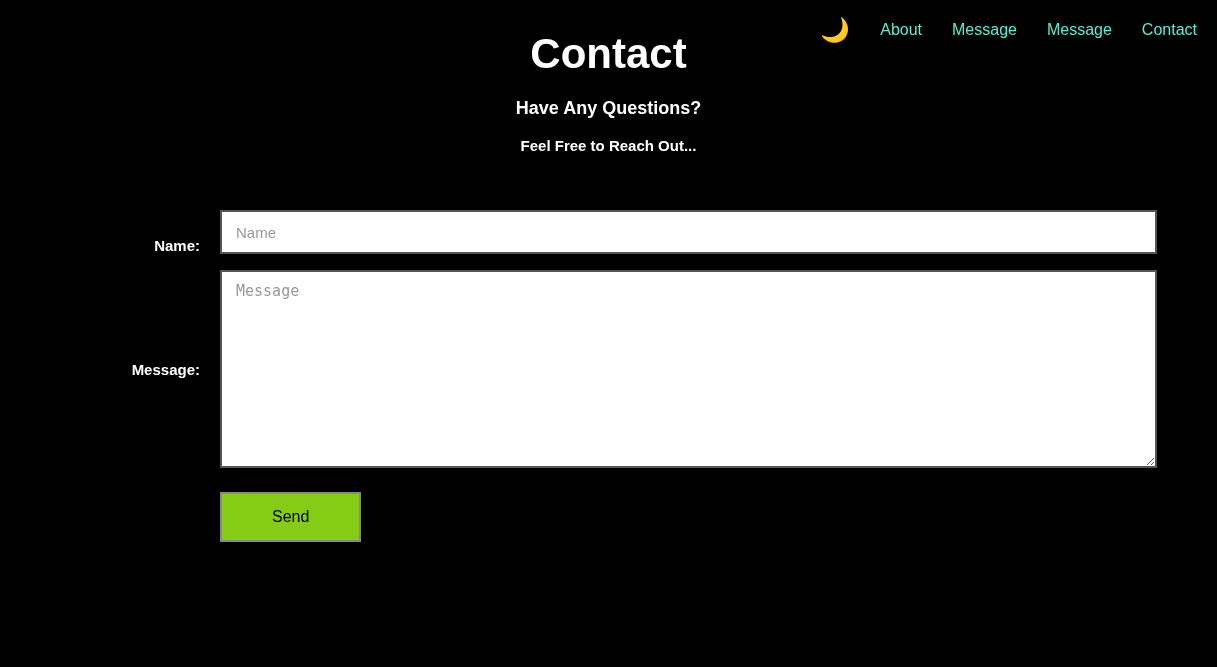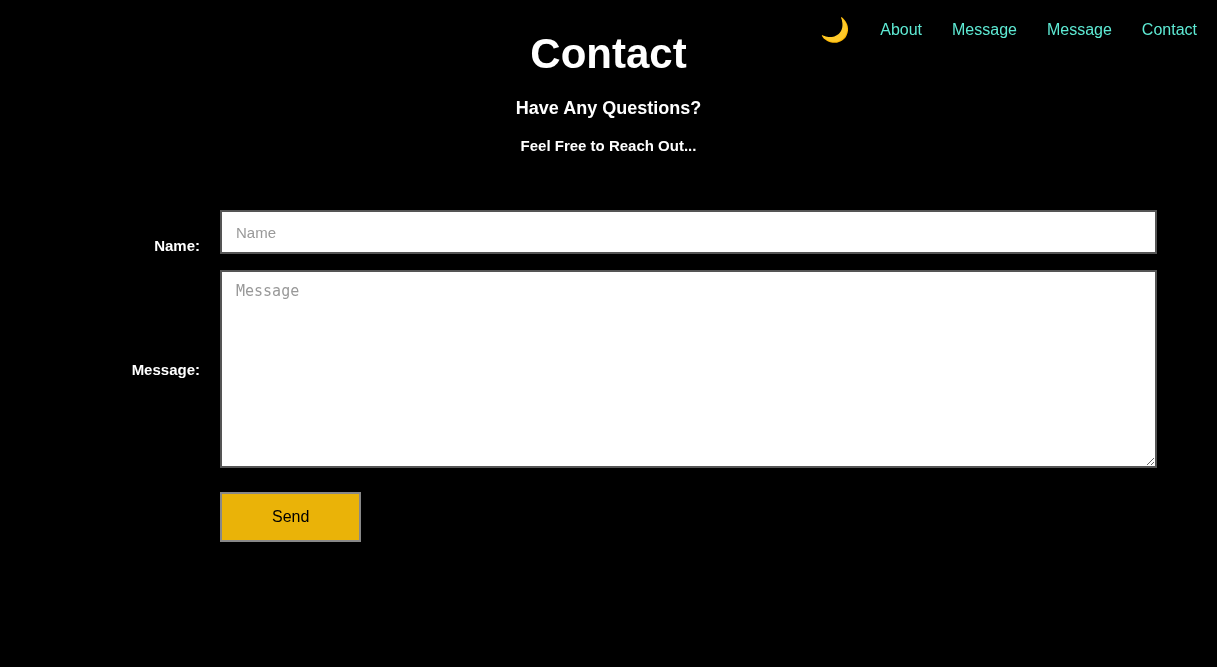--- a/index.html
+++ b/index.html
@@ -133,21 +133,21 @@
       color: #999999;
     }
 
     .send-button-row {
       display: flex;
       margin-left: 160px;
       margin-top: 8px;
     }
 
     .send-button {
-      background-color: #eab308;
+      background-color: #84cc16;
       color: #000000;
       border: 2px solid #888888;
       padding: 14px 50px;
       font-size: 16px;
       cursor: pointer;
       font-weight: normal;
     }
   </style>
 </head>
 <body>

